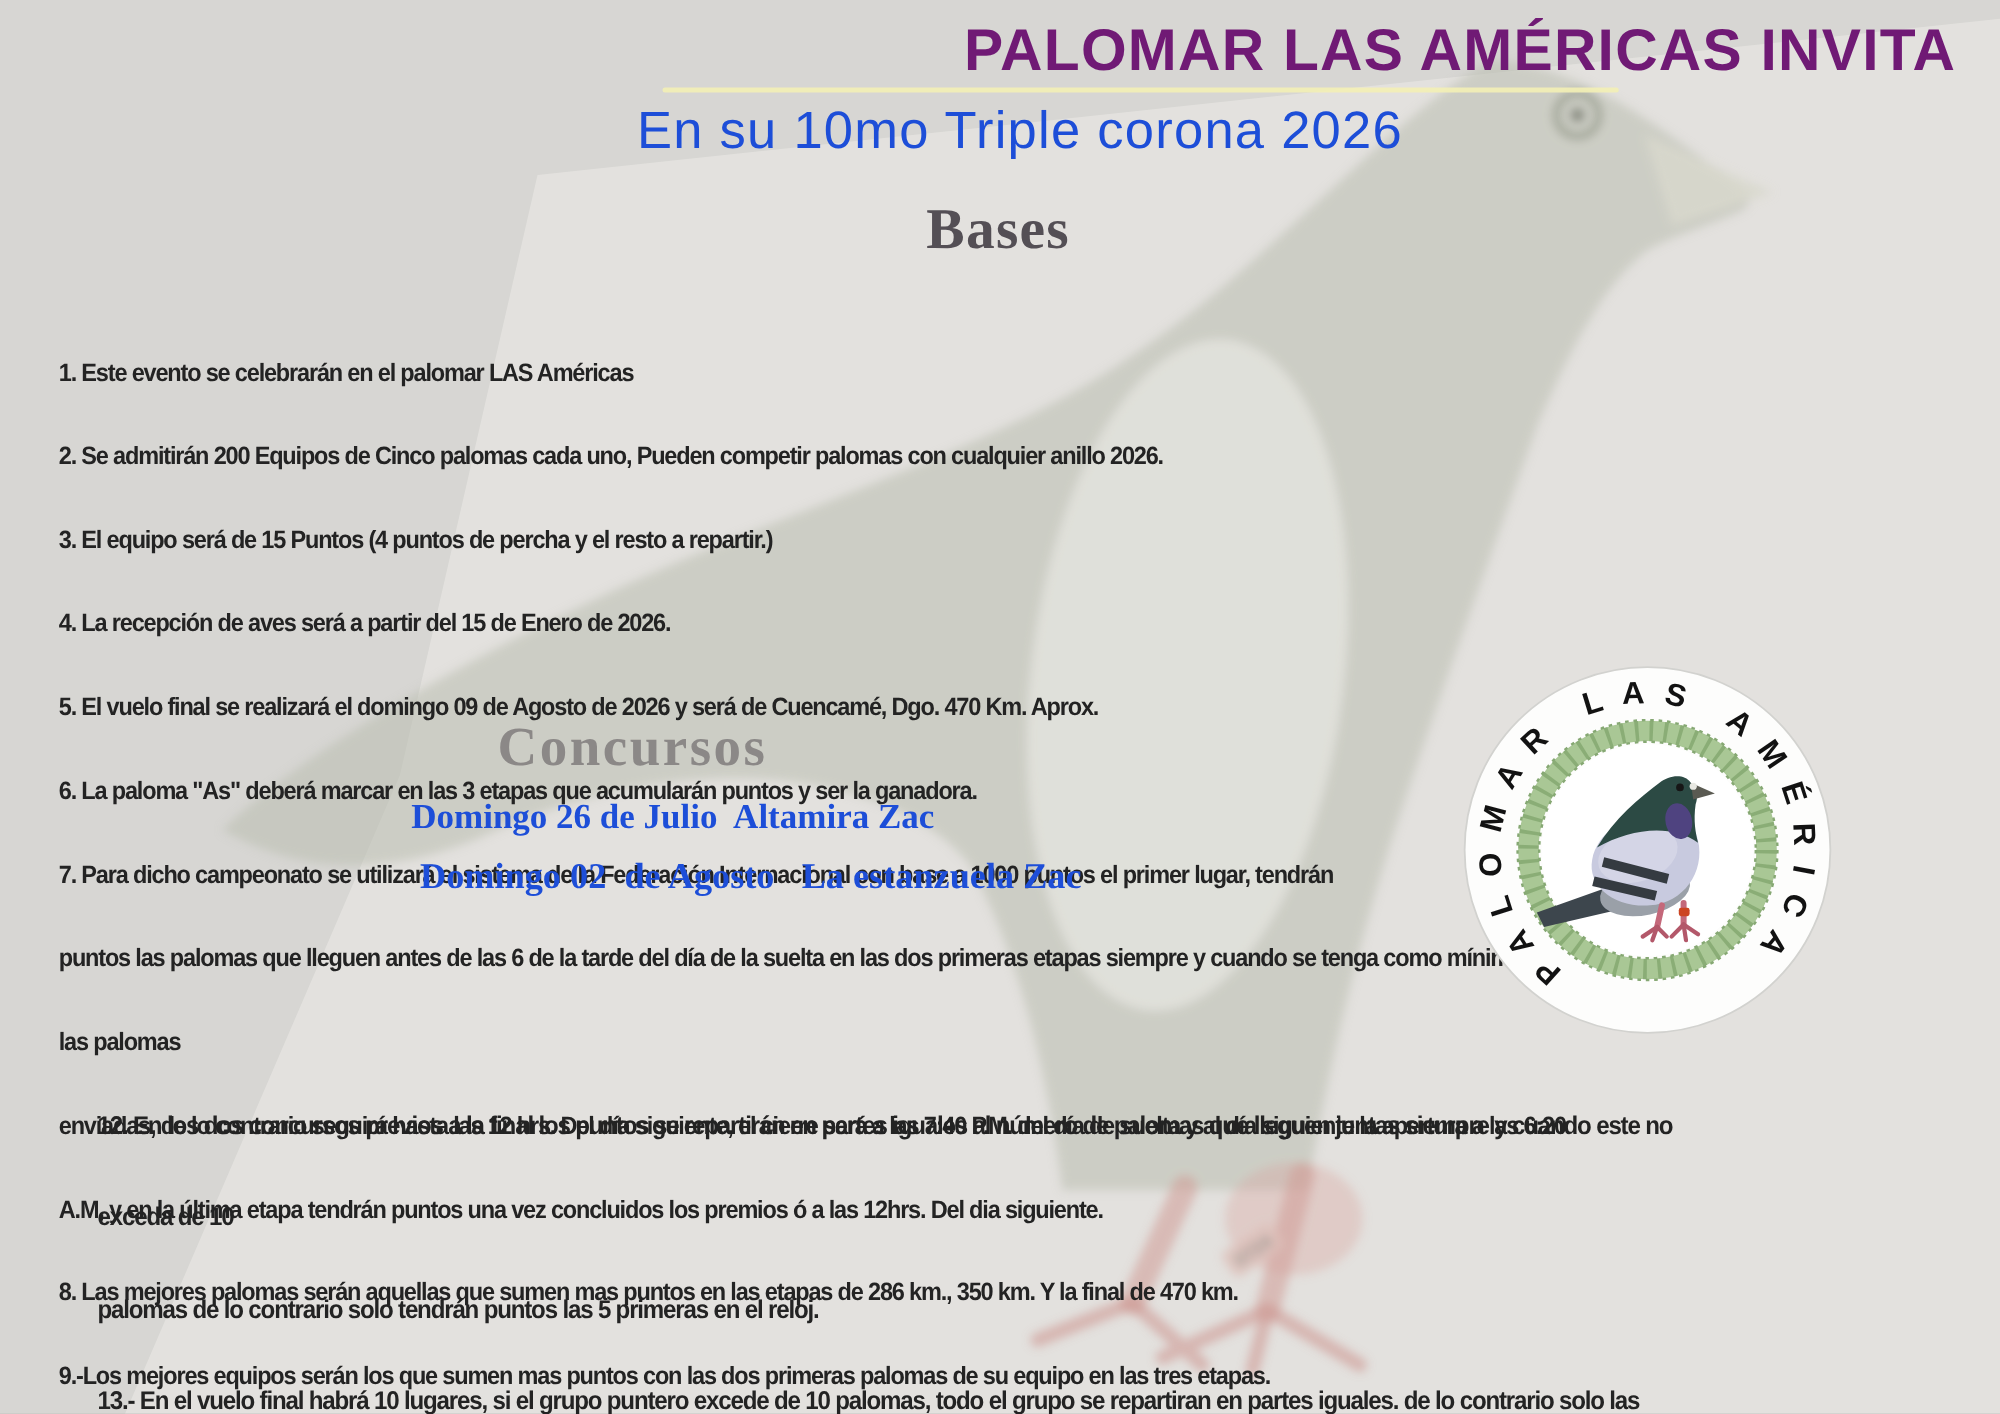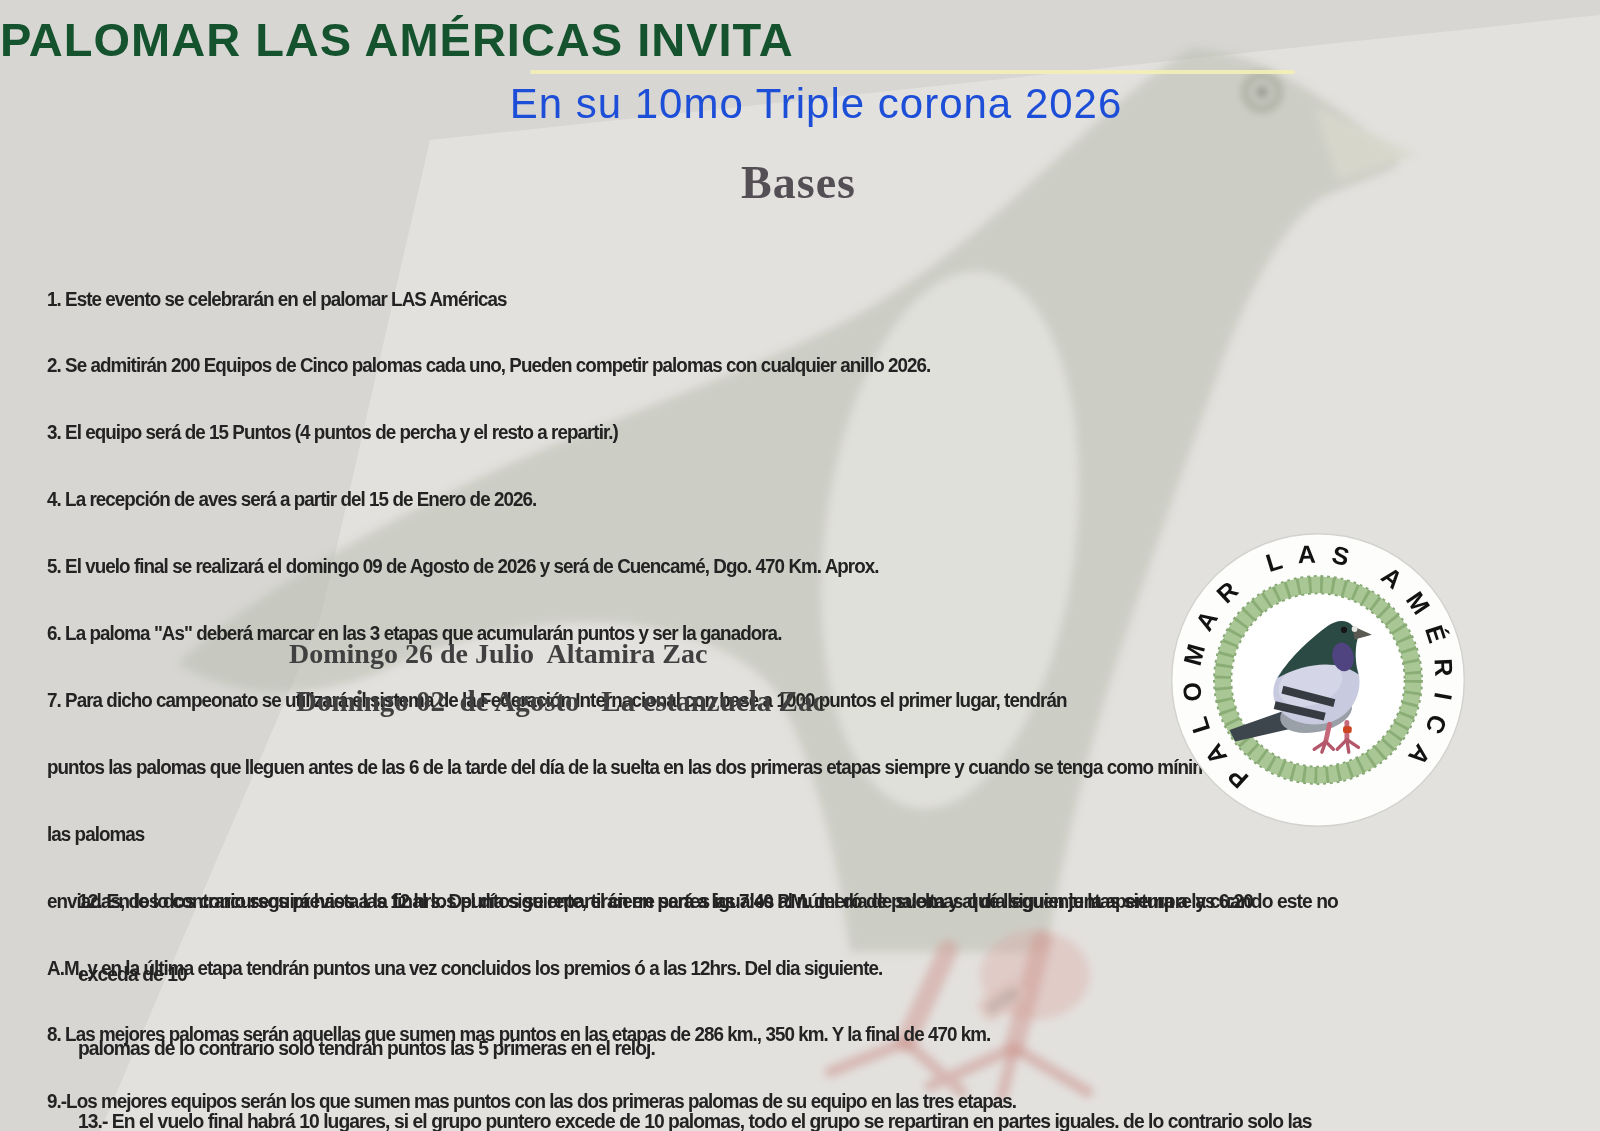--- a/index.html
+++ b/index.html
@@ -1,37 +1,37 @@
 <!DOCTYPE html>
 <html><head>
 <meta charset="utf-8">
 <style>
   html,body{margin:0;padding:0;background:#bfbebc;}
   .page{position:relative;width:1600px;height:1131px;overflow:hidden;
         background:#d7d6d3;font-family:"Liberation Sans",sans-serif;}
   .bg-layer{position:absolute;inset:0;}
-  .title{position:absolute;top:12px;left:0;width:1565px;text-align:left;
-         font-size:47px;font-weight:bold;color:#14532d;letter-spacing:1px;}
+  .title{position:absolute;top:12px;left:0;width:1565px;text-align:right;
+         font-size:47px;font-weight:bold;color:#701a75;letter-spacing:1px;}
   .title-underline{position:absolute;top:70px;left:530px;width:765px;height:4px;
          background:#f3efb5;opacity:.9;border-radius:2px;}
   .subtitle{position:absolute;top:80px;left:16px;width:1600px;text-align:center;
          font-size:42px;font-weight:400;color:#1d4ed8;letter-spacing:1px;}
   .bases-heading{position:absolute;top:156px;left:0;width:1545px;text-align:center;
          font-family:"Liberation Serif",serif;font-weight:bold;font-size:46px;
          color:#544f55;letter-spacing:1px;margin-left:26px;}
   .rules{position:absolute;font-weight:bold;color:#232323;white-space:pre;
          letter-spacing:-1px;transform:scaleX(.94);transform-origin:0 0;}
   .rules div{white-space:pre;}
   #rules1{left:47px;top:243px;font-size:20px;line-height:22.3px;}
   #rules2{left:78px;top:840px;font-size:20.5px;line-height:24.45px;}
   .concursos-heading{position:absolute;top:572px;left:398px;
          font-family:"Liberation Serif",serif;font-weight:bold;font-size:44px;
          color:#8b8887;letter-spacing:2px;}
   .event{position:absolute;font-family:"Liberation Serif",serif;font-weight:bold;
-         font-size:28px;color:#404040;white-space:pre;letter-spacing:0;}
+         font-size:28px;color:#1d4ed8;white-space:pre;letter-spacing:0;margin-left:40px;}
   #event1{top:638px;left:289px;}
   #event2{top:685px;left:296px;font-size:29px;}
   #event3{top:724px;left:289px;}
   .logo{position:absolute;left:1164px;top:526px;width:308px;height:308px;}
 </style>
 </head>
 <body>
 
 <div class="page">
 
@@ -105,20 +105,21 @@
     <div>puntos las palomas que lleguen antes de las 6 de la tarde del día de la suelta en las dos primeras etapas siempre y cuando se tenga como mínimo el 50% de</div>
     <div>las palomas</div>
     <div>enviadas, de lo contrario seguirá hasta las 12 hrs. Del día siguiente, el cierre será a las 7:40 P.M. del día de suelta y al día siguiente la apertura a las 6:20</div>
     <div>A.M, y en la última etapa tendrán puntos una vez concluidos los premios ó a las 12hrs. Del dia siguiente.</div>
     <div>8. Las mejores palomas serán aquellas que sumen mas puntos en las etapas de 286 km., 350 km. Y la final de 470 km.</div>
     <div>9.-Los mejores equipos serán los que sumen mas puntos con las dos primeras palomas de su equipo en las tres etapas.</div>
     
     
   </div>
 
+  <div class="concursos-heading">Concursos</div>
   <div class="event" id="event1">Domingo 26 de Julio  Altamira Zac</div>
   <div class="event" id="event2">Domingo 02  de Agosto   La estanzuela Zac</div>
 
   <svg class="logo" viewBox="-160 -160 320 320">
     <circle cx="0" cy="0" r="152" fill="#fdfdfc" stroke="#d2d2cf" stroke-width="1.5"></circle>
     <defs>
       <path id="arcpath" d="M -70 100 A 122 122 0 1 1 70 100" fill="none"></path>
     </defs>
     <text font-family="Liberation Sans, sans-serif" font-weight="bold" font-size="26" fill="#121212" style="letter-spacing:15px">
       <textPath href="#arcpath" startOffset="0">PALOMAR LAS AMÉRICAS</textPath>

